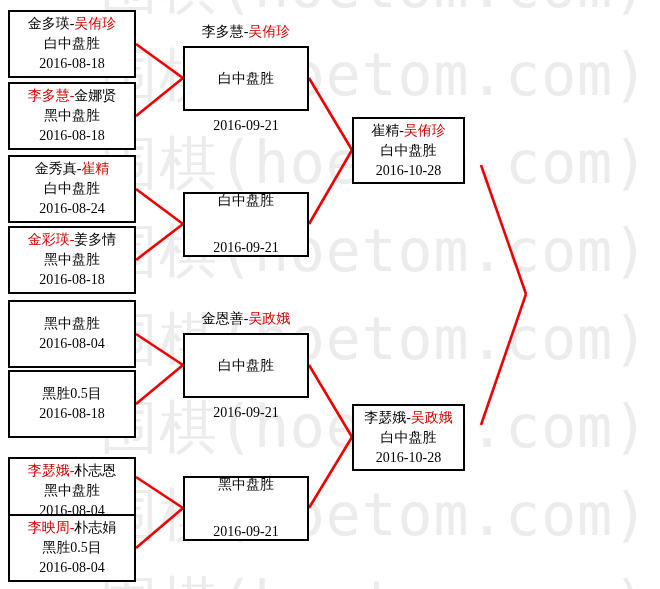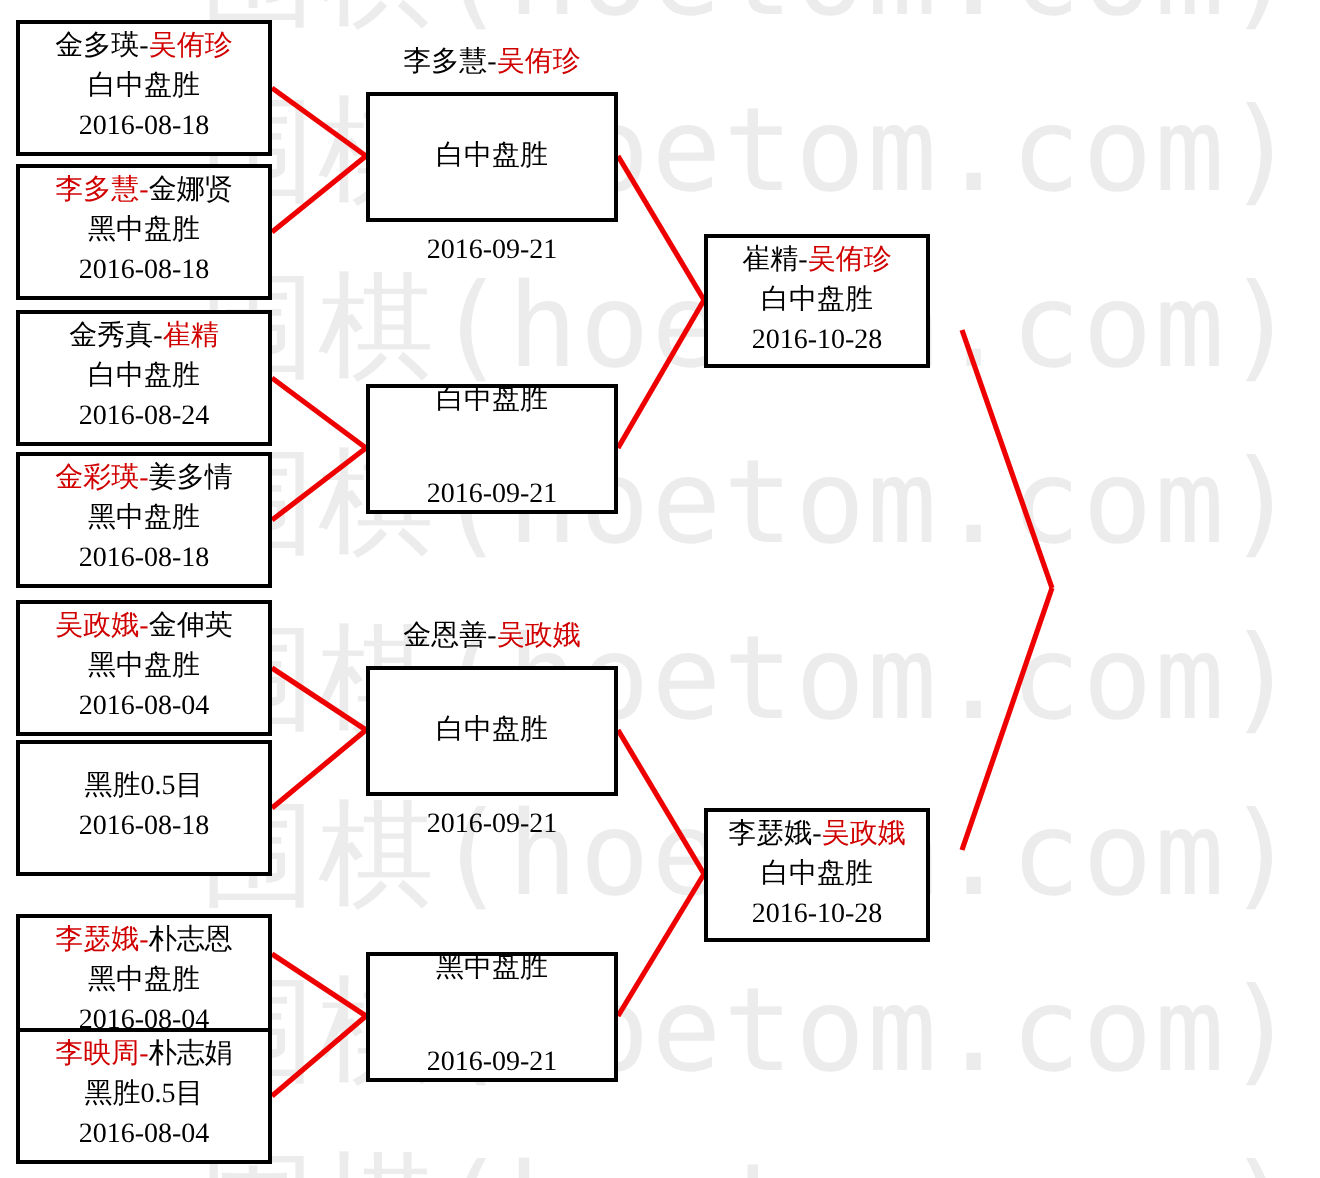--- a/index.html
+++ b/index.html
@@ -72,21 +72,20 @@
     <div class="names"><span>金秀真</span><span>-</span><span style="color: rgb(209, 0, 0);">崔精</span></div>
     <div>白中盘胜</div>
     <div>2016-08-24</div>
   </div>
   <div class="box r1" style="top:226px">
     <div class="names"><span style="color: rgb(209, 0, 0);">金彩瑛</span><span style="color: rgb(209, 0, 0);">-</span><span>姜多情</span></div>
     <div>黑中盘胜</div>
     <div>2016-08-18</div>
   </div>
   <div class="box r1" style="top:300px">
-    <div class="names"><span style="color: rgb(209, 0, 0);">吴政娥</span><span style="color: rgb(209, 0, 0);">-</span><span>金伸英</span></div>
     <div>黑中盘胜</div>
     <div>2016-08-04</div>
   </div>
   <div class="box r1" style="top:370px">
     <div>黑胜0.5目</div>
     <div>2016-08-18</div>
   </div>
   <div class="box r1" style="top:457px">
     <div class="names"><span style="color: rgb(209, 0, 0);">李瑟娥</span><span style="color: rgb(209, 0, 0);">-</span><span>朴志恩</span></div>
     <div>黑中盘胜</div>

